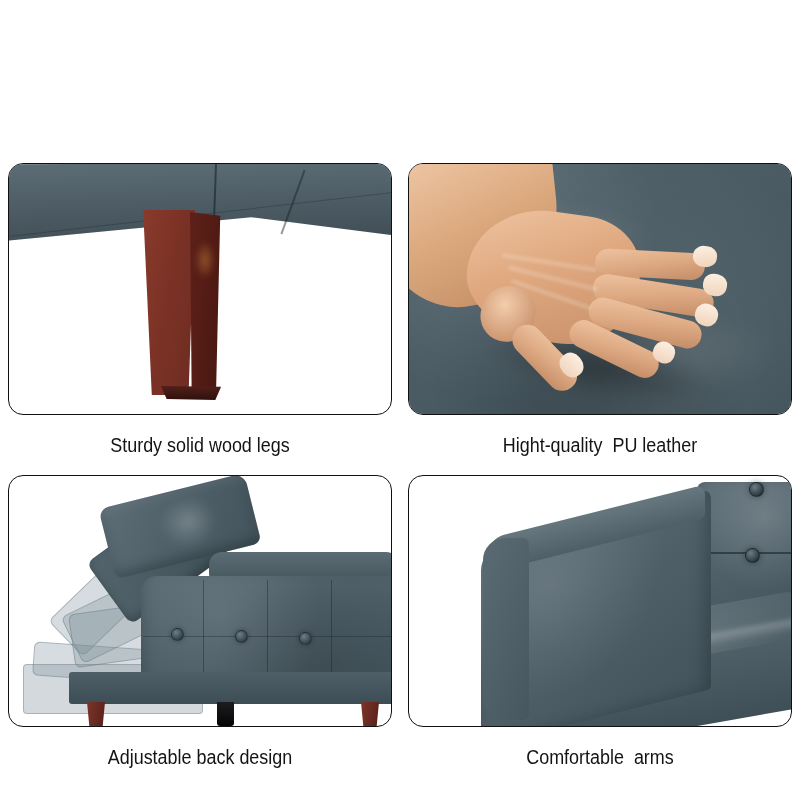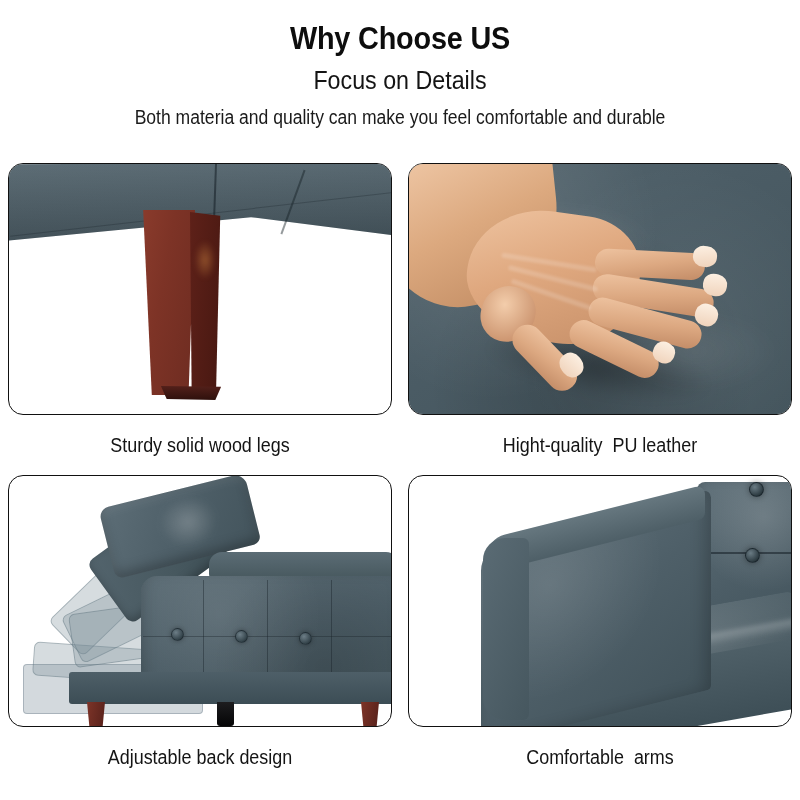--- a/index.html
+++ b/index.html
@@ -300,25 +300,20 @@
     position:absolute; left:276px; top:32px; width:14px; height:136px;
     background: linear-gradient(90deg, rgba(10,18,22,0.55), rgba(10,18,22,0.16));
     transform: skewY(-10deg);
   }
 </style>
 </head>
 <body>
 
 <div class="page">
 
-  <div class="header">
-    <div class="title">Why Choose US</div>
-    <div class="subtitle">Focus on Details</div>
-    <div class="tagline">Both materia and quality can make you feel comfortable and durable</div>
-  </div>
 
   <div class="grid">
 
     <div class="panel p1">
       <div class="base"></div>
       <div class="base-shadow"></div>
       <div class="seam1"></div>
       <div class="seam2"></div>
       <div class="seam3"></div>
       <div class="leg-light"></div>

